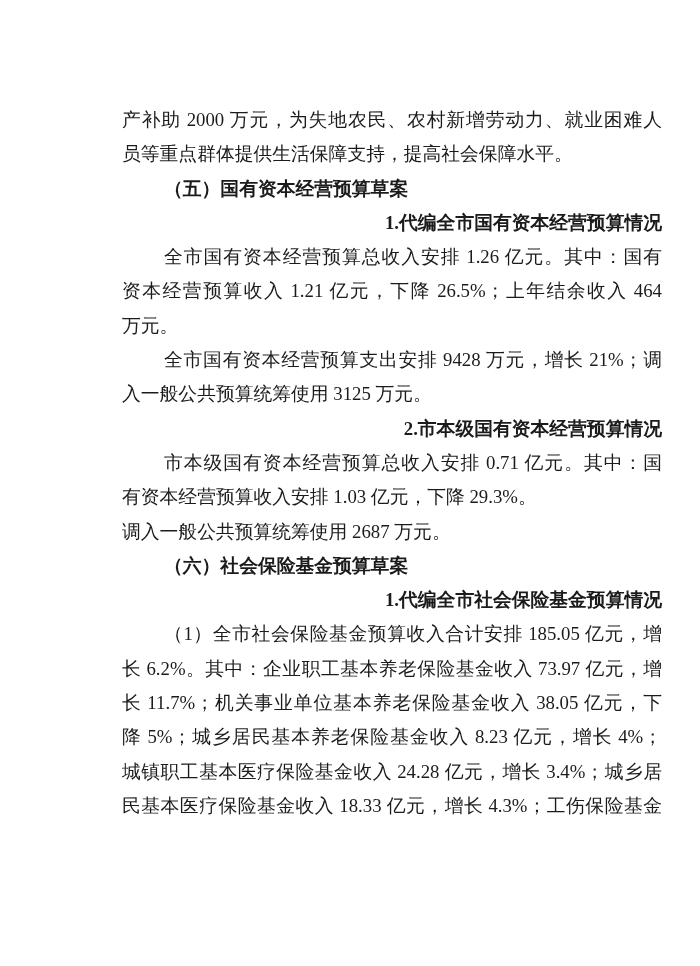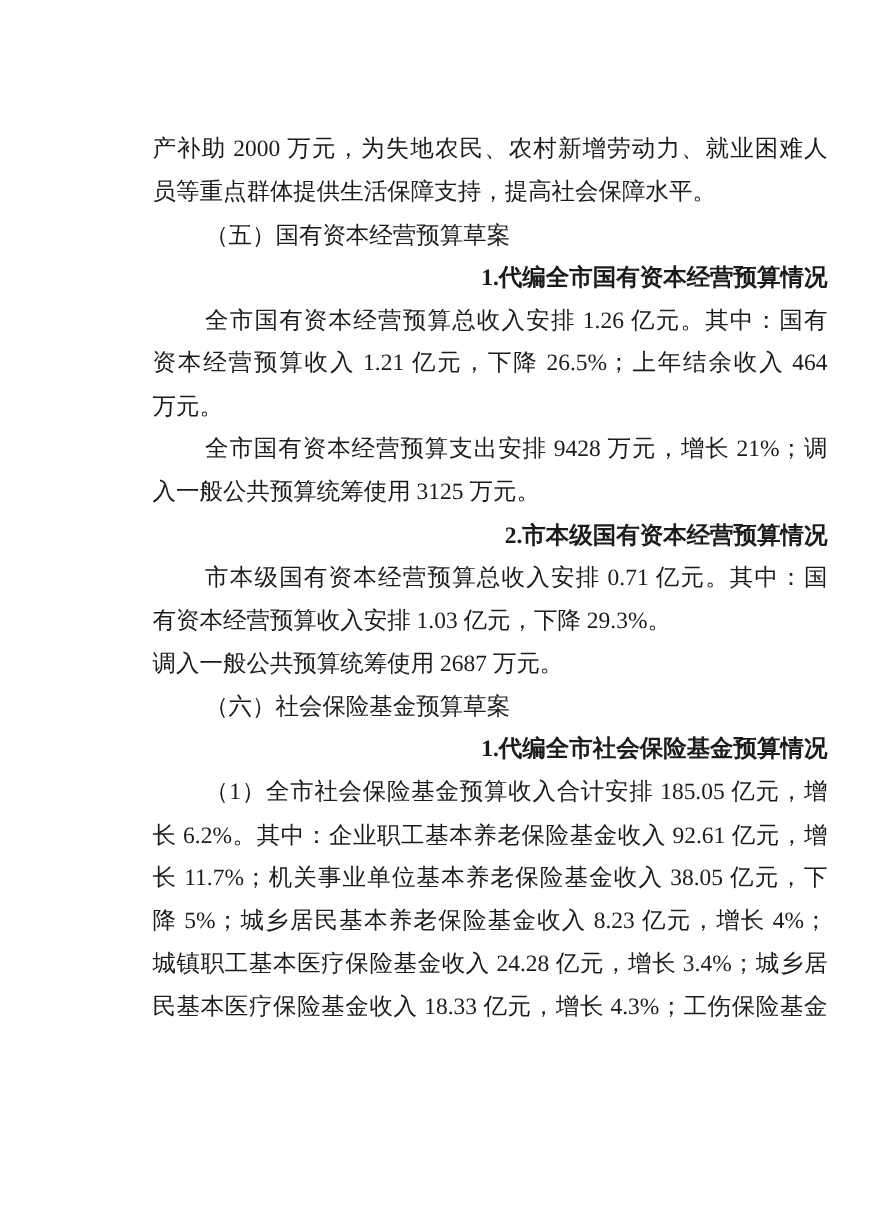--- a/index.html
+++ b/index.html
@@ -27,21 +27,21 @@
     white-space: normal;
     text-align: left;
   }
   .line.justify {
     text-align: justify;
     text-align-last: justify;
     text-justify: inter-character;
   }
   .line.indent { text-indent: 42px; }
   .line.bold { font-weight: 700; text-align: right; }
-  .line.kai { font-weight: 400; }
+  .line.kai { font-weight: 700; }
   .footer {
     position: absolute;
     top: 891px;
     left: 0;
     width: 100%;
     text-align: center;
   }
   .page-number {
     font-size: 13.5px;
     color: #2a2a2a;
@@ -62,21 +62,21 @@
     <div class="line">万元。</div>
     <div class="line indent justify">全市国有资本经营预算支出安排 9428 万元，增长 21%；调</div>
     <div class="line">入一般公共预算统筹使用 3125 万元。</div>
     <div class="line indent bold">2.市本级国有资本经营预算情况</div>
     <div class="line indent justify">市本级国有资本经营预算总收入安排 0.71 亿元。其中：国</div>
     <div class="line">有资本经营预算收入安排 1.03 亿元，下降 29.3%。</div>
     <div class="line">调入一般公共预算统筹使用 2687 万元。</div>
     <div class="line indent kai">（六）社会保险基金预算草案</div>
     <div class="line indent bold">1.代编全市社会保险基金预算情况</div>
     <div class="line indent justify">（1）全市社会保险基金预算收入合计安排 185.05 亿元，增</div>
-    <div class="line justify">长 6.2%。其中：企业职工基本养老保险基金收入 92.61 亿元，增</div>
+    <div class="line justify">长 6.2%。其中：企业职工基本养老保险基金收入 73.97 亿元，增</div>
     <div class="line justify">长 11.7%；机关事业单位基本养老保险基金收入 38.05 亿元，下</div>
     <div class="line justify">降 5%；城乡居民基本养老保险基金收入 8.23 亿元，增长 4%；</div>
     <div class="line justify">城镇职工基本医疗保险基金收入 24.28 亿元，增长 3.4%；城乡居</div>
     <div class="line justify">民基本医疗保险基金收入 18.33 亿元，增长 4.3%；工伤保险基金</div>
   </div>
   <div class="footer">
     <span class="page-number">25</span>
   </div>
 </div>
 

